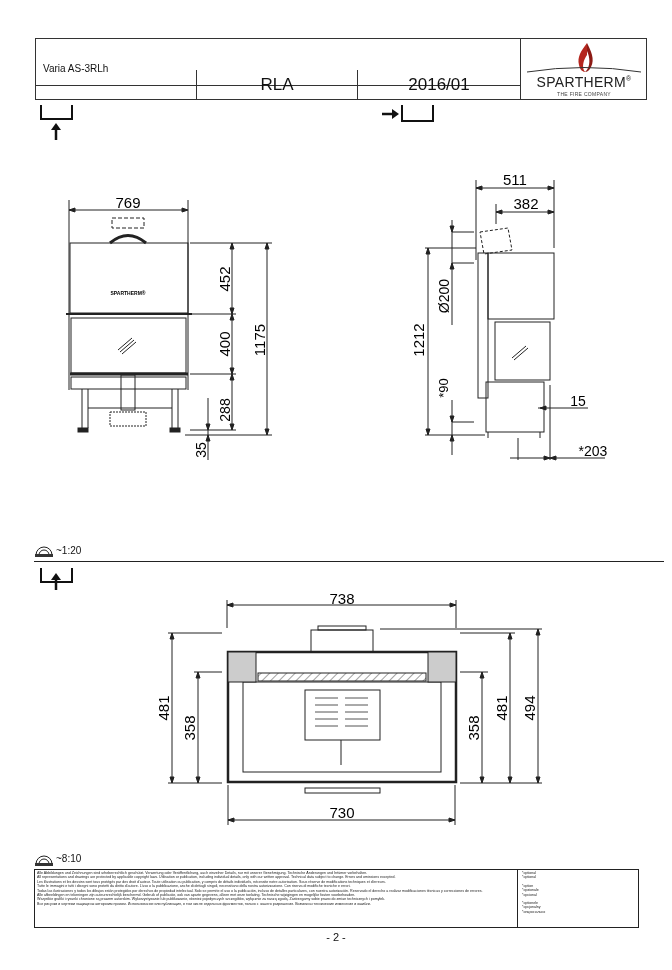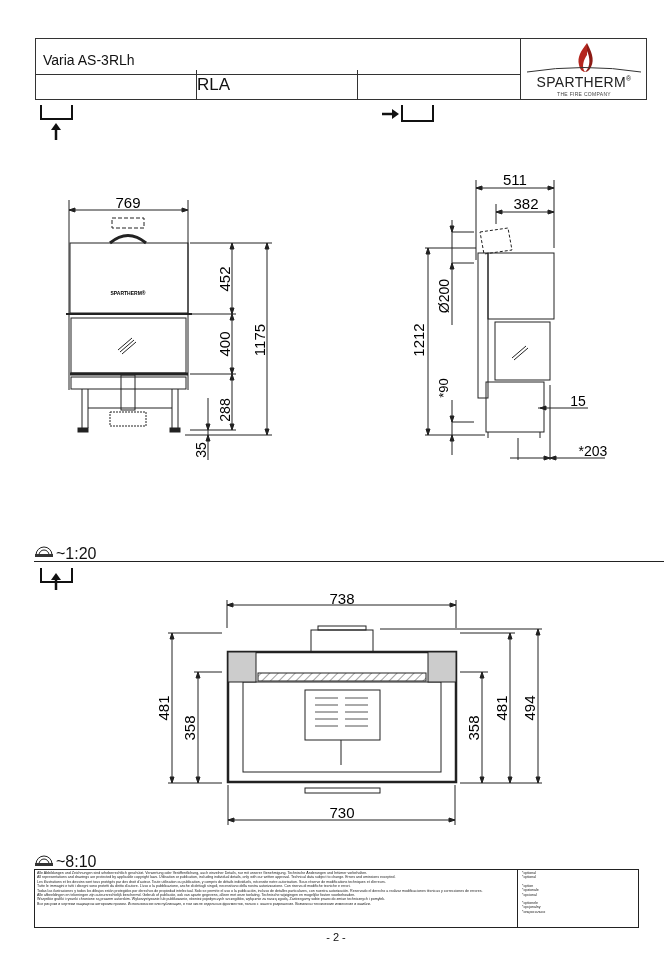--- a/index.html
+++ b/index.html
@@ -1,37 +1,38 @@
 <!DOCTYPE html>
 <html><head>
 <meta charset="utf-8">
 <style>
   html,body{margin:0;padding:0;background:#fff;}
   body{width:672px;height:970px;position:relative;overflow:hidden;font-family:"Liberation Sans",sans-serif;color:#111;}
   .abs{position:absolute;}
   .titleblock{position:absolute;left:35px;top:38px;width:612px;height:62px;border:1px solid #333;box-sizing:border-box;}
-  .tb-title{position:absolute;left:0;top:5px;width:484px;height:31px;border-bottom:1px solid #333;box-sizing:border-box;font-size:14px;padding:8px 0 0 7px;}
-  .tb-cell{position:absolute;top:31px;height:30px;border-right:1px solid #333;box-sizing:border-box;font-size:17px;line-height:30px;}
+  .tb-title{position:absolute;left:0;top:16px;width:484px;height:31px;border-bottom:1px solid #333;box-sizing:border-box;font-size:10px;padding:8px 0 0 7px;}
+  .tb-cell{position:absolute;top:31px;height:30px;border-right:1px solid #333;box-sizing:border-box;font-size:17px;text-align:center;line-height:30px;}
   .tb-logo{position:absolute;left:484px;top:0;width:127px;height:61px;border-left:1px solid #333;box-sizing:border-box;text-align:center;}
   .logo-word{position:absolute;left:0;right:0;top:35px;font-size:14px;letter-spacing:0.3px;color:#222;}
   .logo-sub{position:absolute;left:0;right:0;top:52px;font-size:5px;color:#444;letter-spacing:.3px;}
   svg text{font-family:"Liberation Sans",sans-serif;}
-  .scale-label{font-size:16px;}
+  .scale-label{font-size:10px;}
   .fineprint{position:absolute;left:34px;top:869px;width:605px;height:59px;border:1px solid #222;box-sizing:border-box;}
   .fp-main{position:absolute;left:2px;top:1px;width:475px;font-size:3.6px;line-height:4.4px;color:#222;overflow:hidden;height:56px;}
   .fp-side{position:absolute;left:482px;top:0;width:121px;height:57px;border-left:1px solid #222;font-size:3.6px;line-height:4.4px;padding:1px 0 0 4px;box-sizing:border-box;color:#222;}
   .page-no{position:absolute;left:0;width:672px;top:931px;text-align:center;font-size:11px;}
 </style>
 </head>
 <body>
 
 <div class="titleblock">
   <div class="tb-title">Varia AS-3RLh</div>
   <div class="tb-cell" style="left:0;width:161px;"></div>
   <div class="tb-cell" style="left:161px;width:161px;">RLA</div>
+  <div class="tb-cell" style="left:322px;width:162px;border-right:none;">2016/01</div>
   <div class="tb-logo">
     <svg class="abs" style="left:0;top:0" width="126" height="36">
       <path d="M66 4 C60 12,56 18,58 26 C59 31,62 33,64 33 C60 28,63 20,66 16 Z" fill="#b5261e"></path>
       <path d="M66 4 C70 12,74 20,70 28 C68 32,66 33,64 33 C70 28,69 18,66 12 Z" fill="#8c1a14"></path>
       <path d="M6 33 Q63 24 120 33" stroke="#333" stroke-width="1" fill="none"></path>
     </svg>
     <div class="logo-word"><span>SPARTHERM</span><sup style="font-size:7px">®</sup></div>
     <div class="logo-sub">THE FIRE COMPANY</div>
   </div>
 </div>

